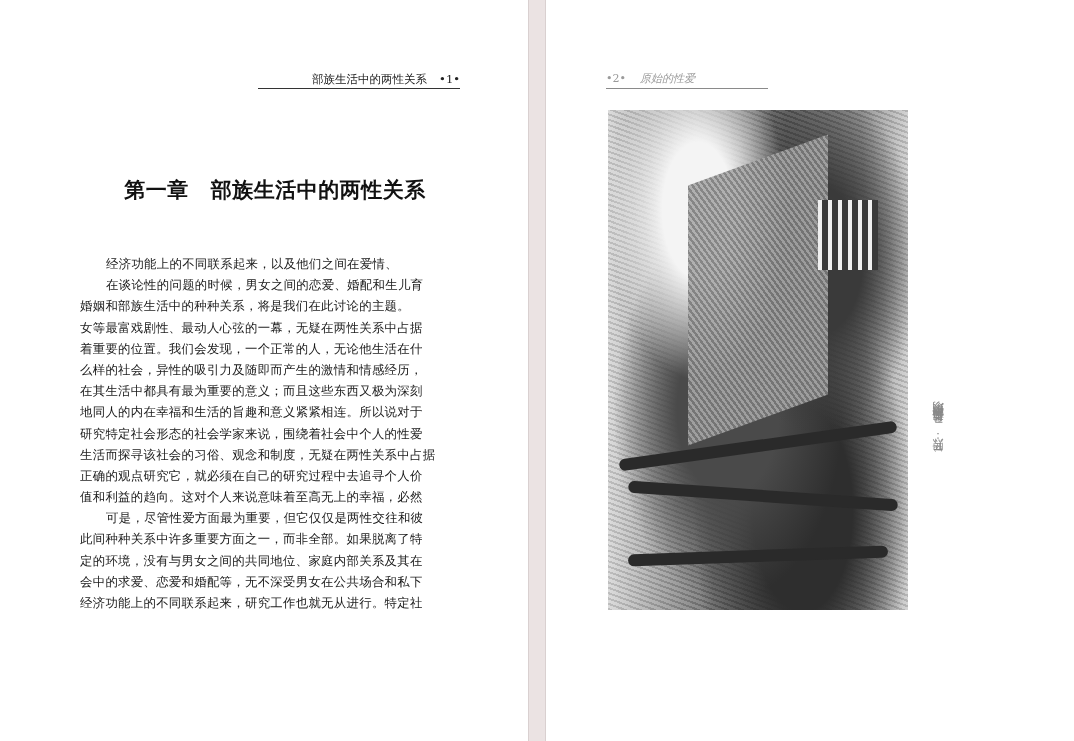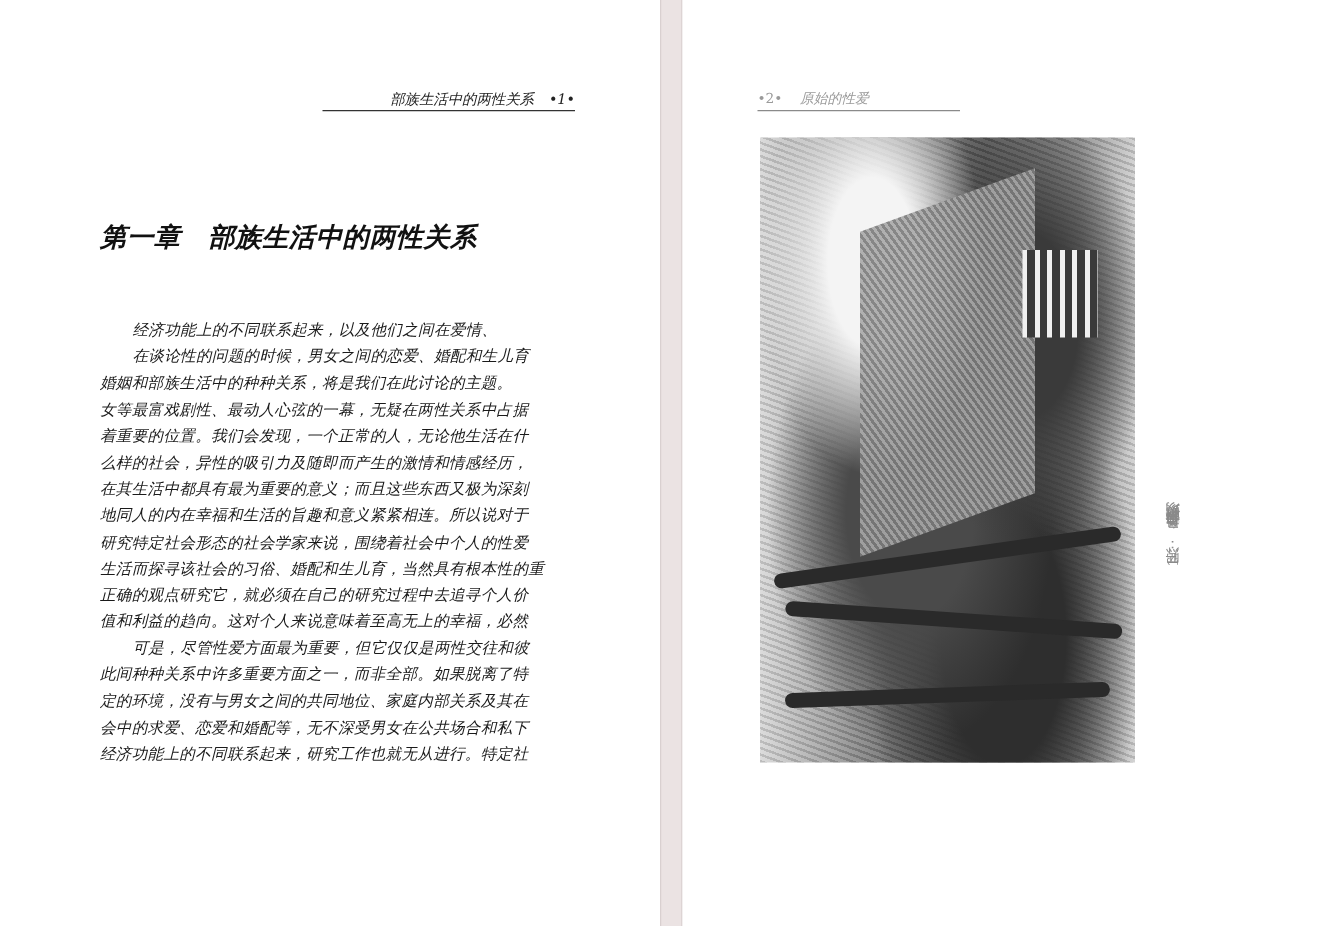--- a/index.html
+++ b/index.html
@@ -5,39 +5,39 @@
   html, body { margin: 0; padding: 0; }
   body {
     width: 1074px; height: 741px; overflow: hidden;
     background: #ffffff;
     font-family: "DejaVu Serif", "Liberation Serif", serif;
     position: relative;
   }
   .page {
     position: absolute; top: 0; height: 741px; background: #ffffff; overflow: hidden;
   }
-  #page-left { left: 0; width: 528px; font-style: italic; }
+  #page-left { left: 0; width: 528px; }
   #page-right { left: 546px; width: 528px; }
   .gutter {
     position: absolute; left: 528px; top: 0; width: 18px; height: 741px;
     background: #ebe3e3;
     border-left: 1px solid #d9d0d0;
     border-right: 1px solid #d9d0d0;
     box-sizing: border-box;
   }
   
   .header-left {
     position: absolute; left: 258px; top: 70px; width: 202px; height: 18px;
     border-bottom: 1.5px solid #333;
     font-size: 11.5px; color: #222; text-align: right;
     line-height: 18px; white-space: nowrap;
   }
   .header-left .pnum { margin-left: 12px; }
   .chapter-title {
-    position: absolute; left: 80px; top: 176px; width: 390px; text-align: left;
+    position: absolute; left: 80px; top: 176px; width: 390px; text-align: center;
     font-size: 21px; font-weight: bold; color: #111; letter-spacing: 0.5px;
     white-space: nowrap;
   }
   .chapter-title .num { margin-right: 22px; }
   .body-text {
     position: absolute; left: 80px; top: 253px; width: 380px;
     font-size: 12.4px; color: #1a1a1a; line-height: 21.2px;
   }
   .body-text .line { white-space: nowrap; height: 21.2px; overflow: hidden; text-align: justify; letter-spacing: 0.3px; }
   .body-text .indent { padding-left: 26px; }
@@ -94,21 +94,21 @@
   <div class="body-text">
     <div class="line indent">经济功能上的不同联系起来，以及他们之间在爱情、</div>
     <div class="line indent">在谈论性的问题的时候，男女之间的恋爱、婚配和生儿育</div>
     <div class="line">婚姻和部族生活中的种种关系，将是我们在此讨论的主题。</div>
     <div class="line">女等最富戏剧性、最动人心弦的一幕，无疑在两性关系中占据</div>
     <div class="line">着重要的位置。我们会发现，一个正常的人，无论他生活在什</div>
     <div class="line">么样的社会，异性的吸引力及随即而产生的激情和情感经历，</div>
     <div class="line">在其生活中都具有最为重要的意义；而且这些东西又极为深刻</div>
     <div class="line">地同人的内在幸福和生活的旨趣和意义紧紧相连。所以说对于</div>
     <div class="line">研究特定社会形态的社会学家来说，围绕着社会中个人的性爱</div>
-    <div class="line">生活而探寻该社会的习俗、婚配和生儿育，当然具有根本性的重</div>
+    <div class="line">生活而探寻该社会的习俗、观念和制度，无疑在两性关系中占据</div>
     <div class="line">正确的观点研究它，就必须在自己的研究过程中去追寻个人价</div>
     <div class="line">值和利益的趋向。这对个人来说意味着至高无上的幸福，必然</div>
     <div class="line indent">可是，尽管性爱方面最为重要，但它仅仅是两性交往和彼</div>
     <div class="line">此间种种关系中许多重要方面之一，而非全部。如果脱离了特</div>
     <div class="line">定的环境，没有与男女之间的共同地位、家庭内部关系及其在</div>
     <div class="line">会中的求爱、恋爱和婚配等，无不深受男女在公共场合和私下</div>
     <div class="line">经济功能上的不同联系起来，研究工作也就无从进行。特定社</div>
   </div>
 </div>
 

